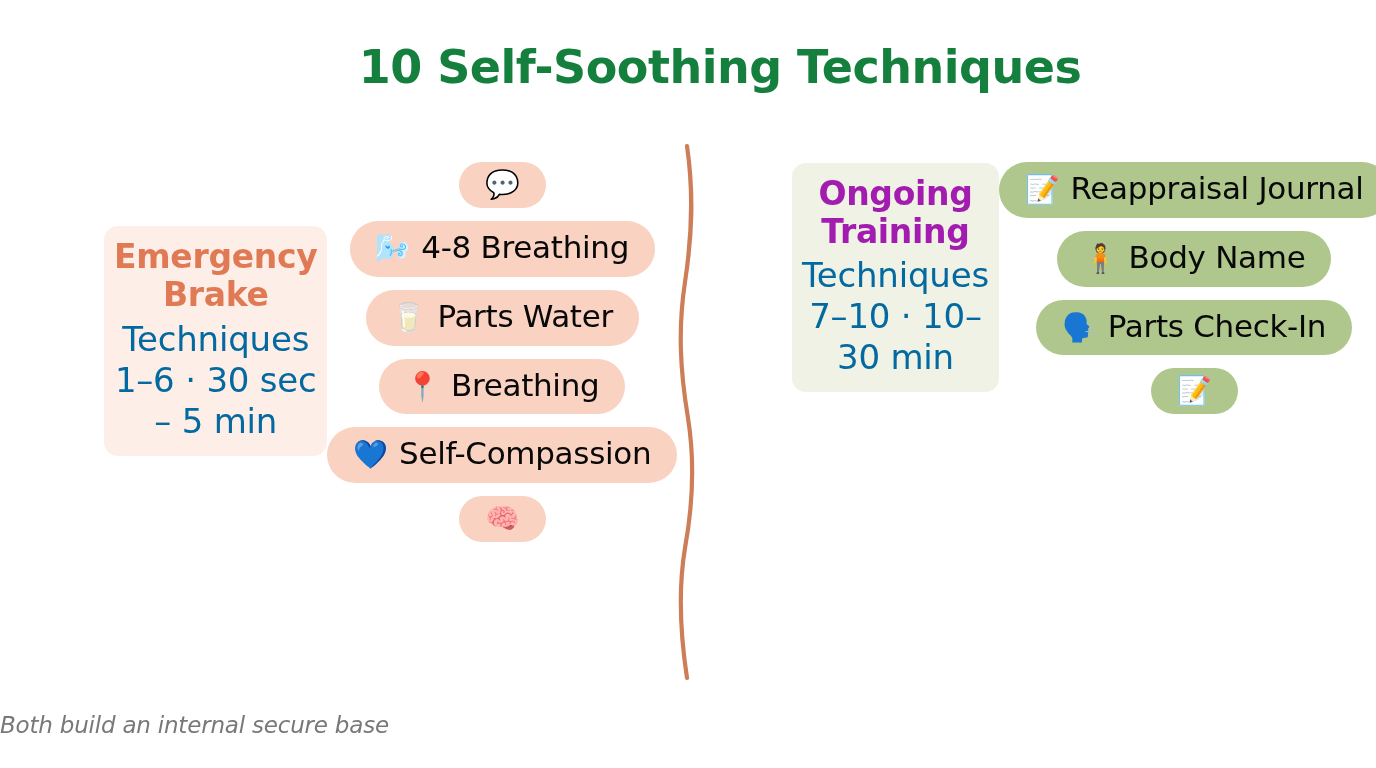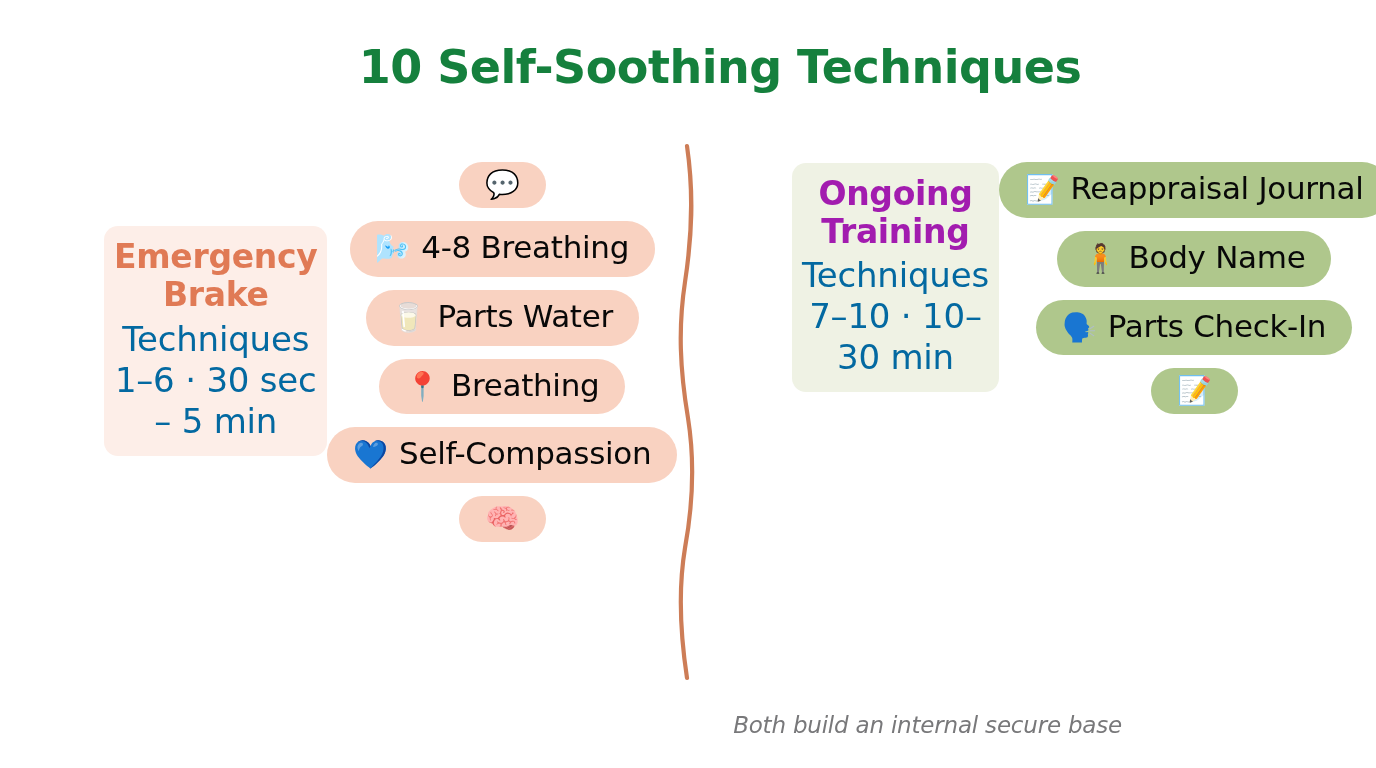--- a/index.html
+++ b/index.html
@@ -117,21 +117,21 @@
     height: 560px;
     pointer-events: none;
   }
 
   
   .footer-note {
     position: absolute;
     left: 0;
     top: 712px;
     width: 1122px;
-    text-align: right;
+    text-align: left;
     font-style: italic;
     font-size: 23px;
     color: #78787a;
     letter-spacing: -0.2px;
   }
 </style>
 </head>
 <body>
 
 <div class="canvas">

